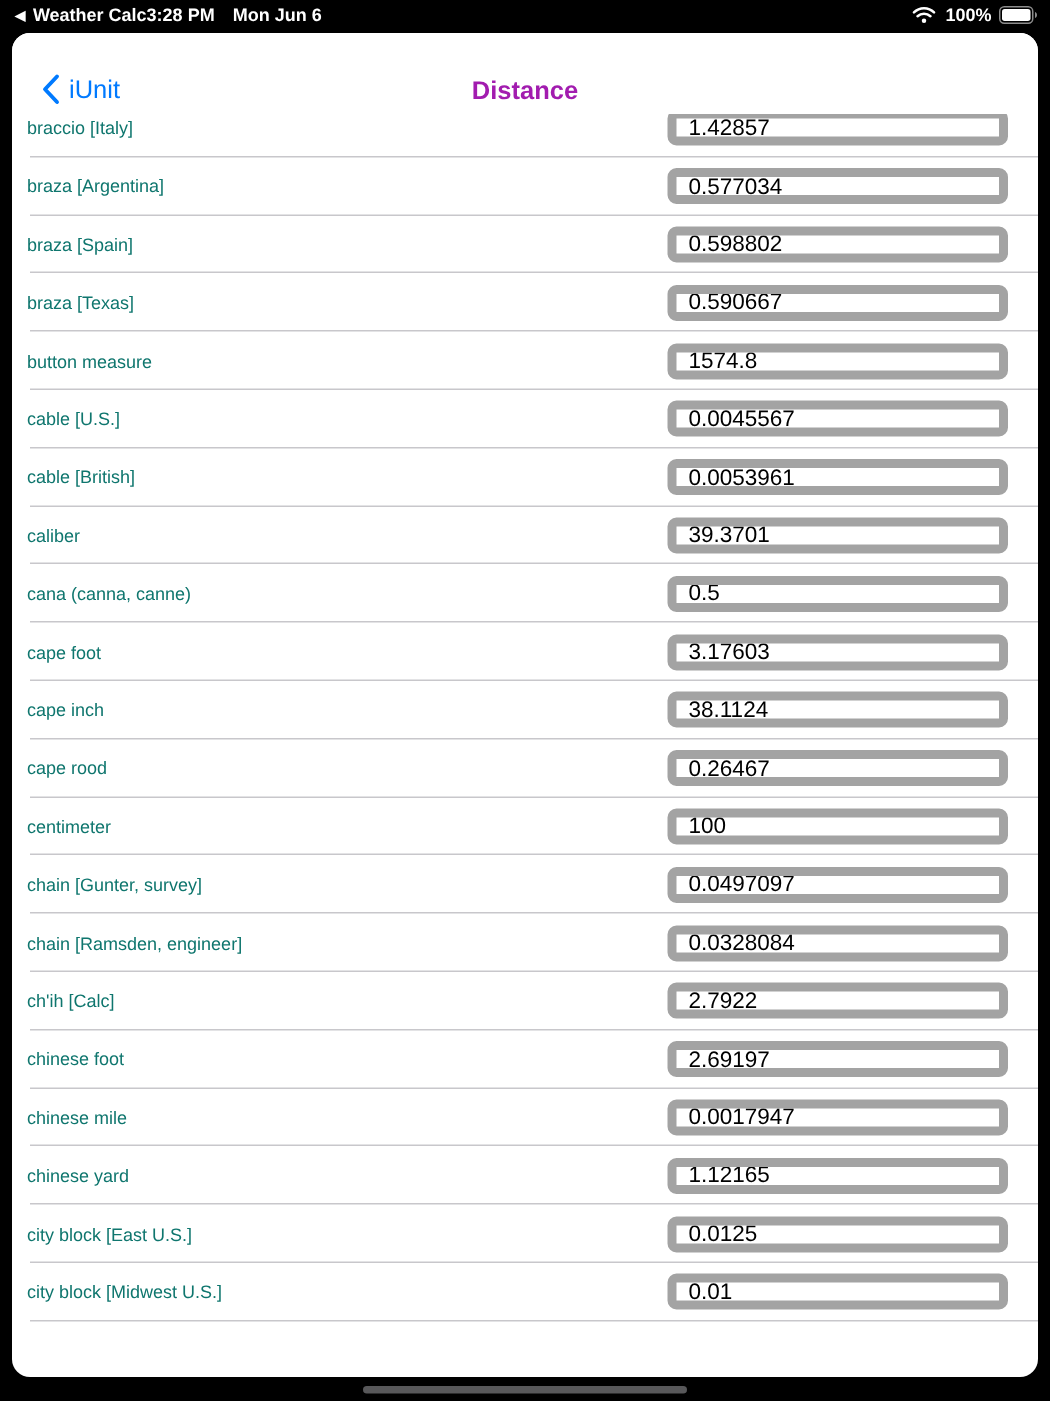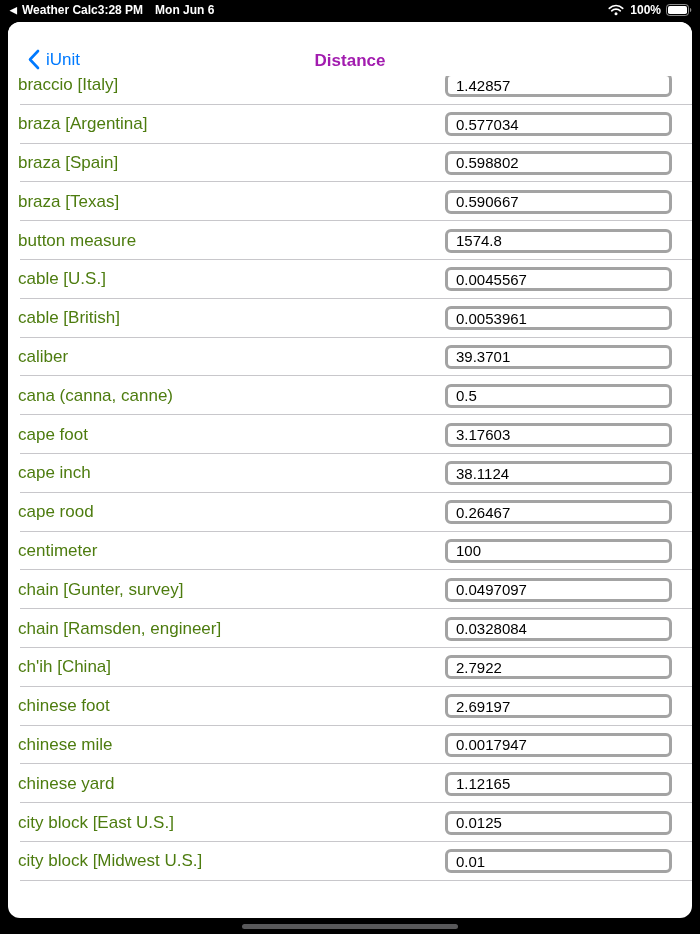--- a/index.html
+++ b/index.html
@@ -66,27 +66,27 @@
     display: flex; align-items: center; justify-content: space-between;
     padding-left: 10px; padding-right: 20px;
     box-sizing: border-box;
   }
   .row::after {
     content: "";
     position: absolute; left: 12px; right: 0; bottom: 0;
     height: 1px; background: #c8c7cb;
   }
   .unit-label {
-    font-size: 17px; color: #4d7c0f;
+    font-size: 12px; color: #0f766e;
     white-space: nowrap;
   }
   .unit-input {
     width: 227px; height: 24px;
     box-sizing: border-box;
-    border: 3px solid #a3a3a3; border-radius: 6px;
+    border: 6px solid #a3a3a3; border-radius: 6px;
     background: #fff;
     font-family: "Liberation Sans", sans-serif;
     font-size: 15px; color: #000;
     padding: 0 6px 0 8px;
     outline: none;
   }
 
   
   .home-indicator {
     position: absolute; left: 50%; transform: translateX(-50%);
@@ -208,21 +208,21 @@
         <span class="unit-label">chain [Gunter, survey]</span>
         <input class="unit-input" type="text" value="0.0497097" style="">
       </div>
 
       <div class="row">
         <span class="unit-label">chain [Ramsden, engineer]</span>
         <input class="unit-input" type="text" value="0.0328084" style="">
       </div>
 
       <div class="row">
-        <span class="unit-label">ch'ih [China]</span>
+        <span class="unit-label">ch'ih [Calc]</span>
         <input class="unit-input" type="text" value="2.7922" style="">
       </div>
 
       <div class="row">
         <span class="unit-label">chinese foot</span>
         <input class="unit-input" type="text" value="2.69197" style="">
       </div>
 
 
       <div class="row">

